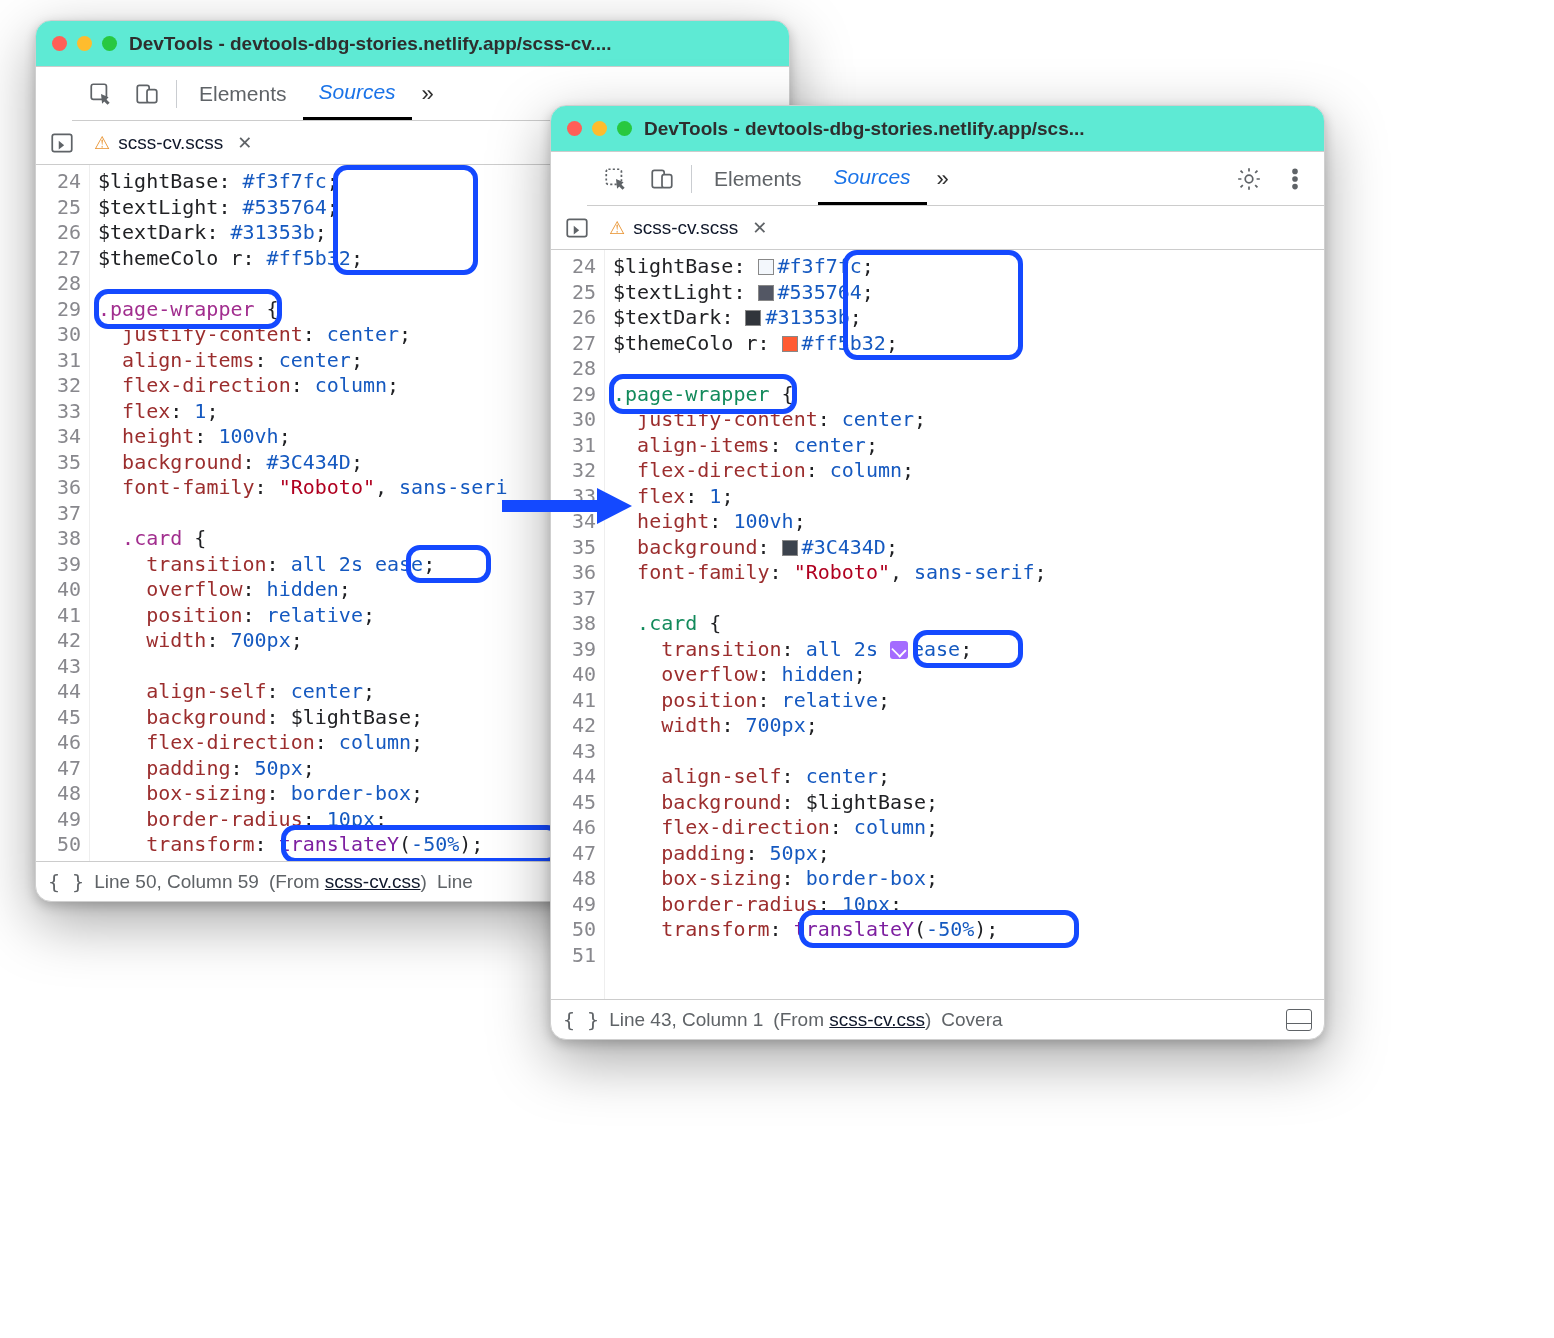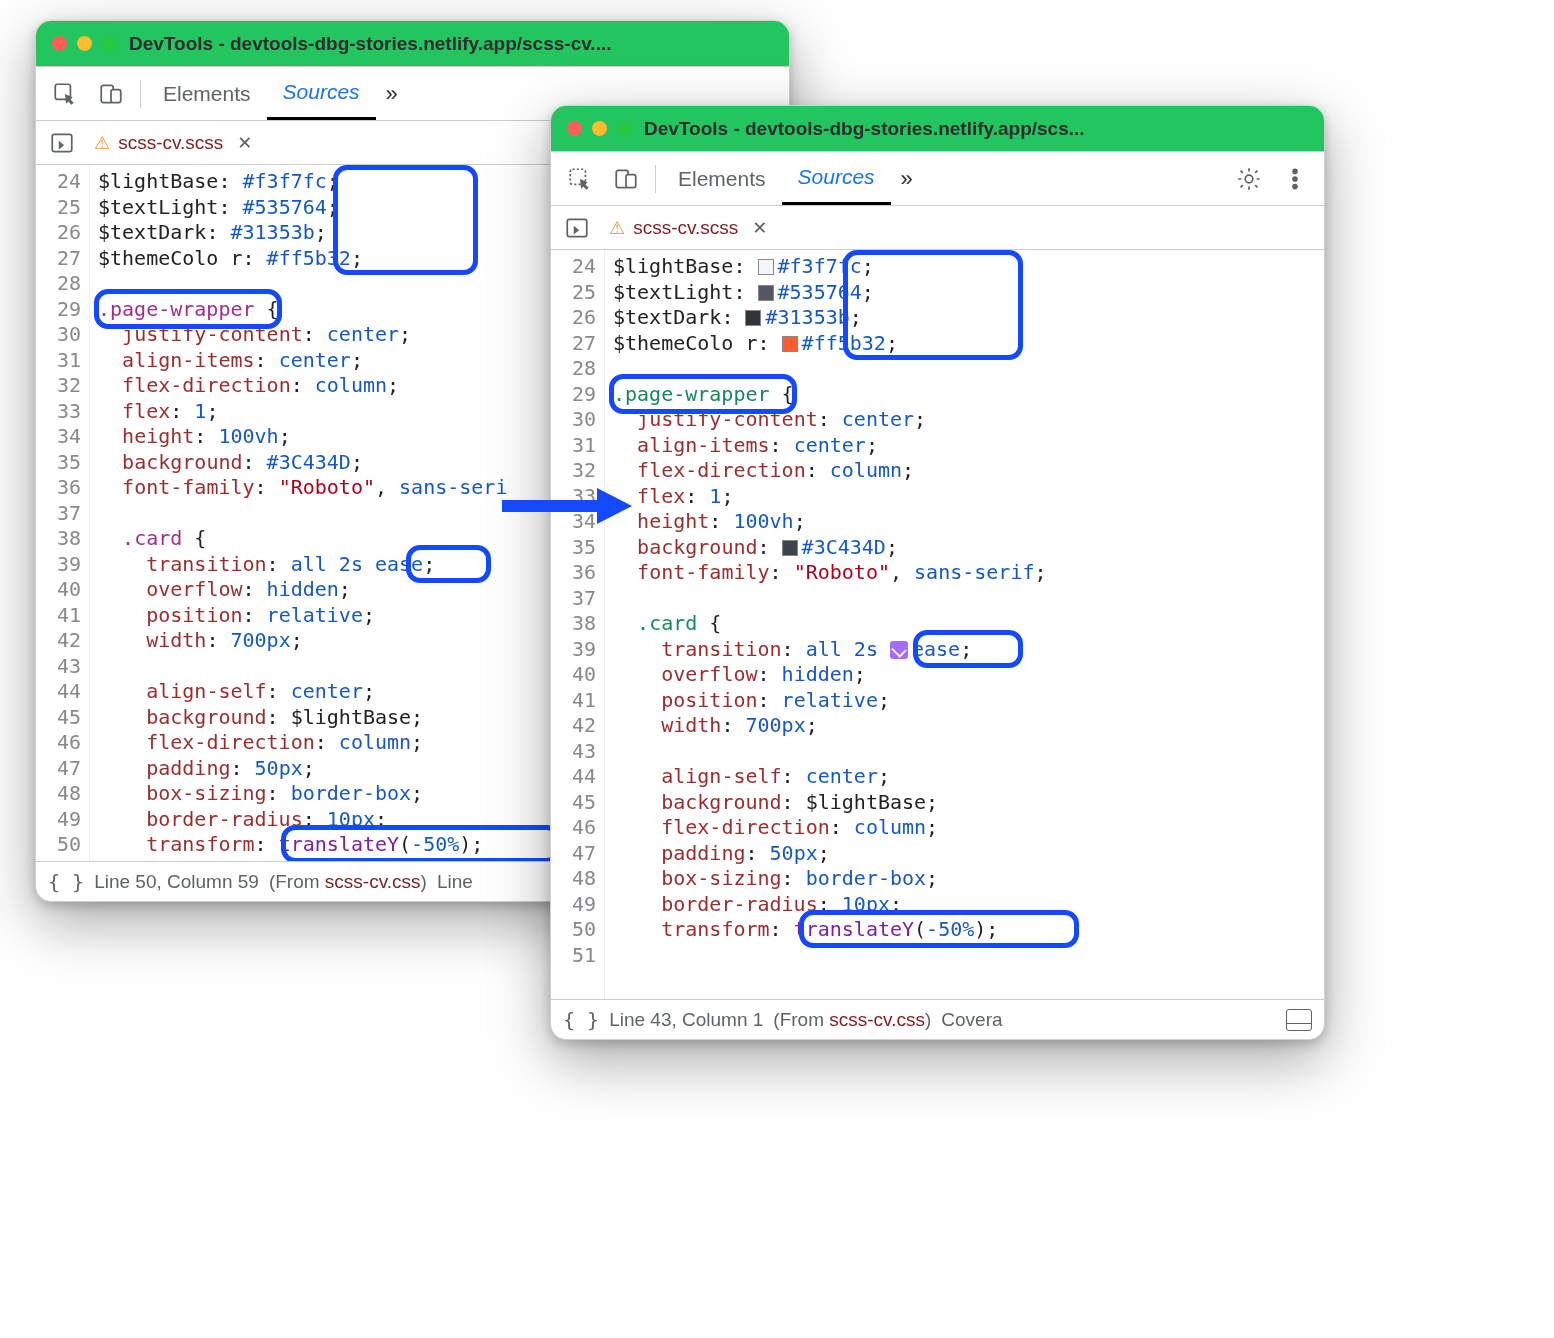--- a/index.html
+++ b/index.html
@@ -18,54 +18,55 @@
   .win-left { left: 35px; top: 20px; width: 755px; height: 882px; }
   .win-right { left: 550px; top: 105px; width: 775px; height: 935px; justify-content: flex-end; }
 
   .titlebar {
     height: 46px;
     display: flex;
     align-items: center;
     padding: 0 16px;
     gap: 12px;
     border-bottom: 1px solid #ccc;
-    background: #22c55e;
+    background: #5eead4;
   }
   .traffic { display: flex; gap: 10px; }
   .dot { width: 15px; height: 15px; border-radius: 50%; }
   .red { background:#ff5f57; } .yellow { background:#febc2e; } .green { background:#28c840; }
   .title-text { font-size: 19px; color:#2e2e2e; font-weight: 600; white-space: nowrap; overflow: hidden; text-overflow: ellipsis; }
 
   .tabbar {
     height: 54px;
     display: flex;
     align-items: center;
     border-bottom: 1px solid #ccc;
     padding: 0 6px;
     gap: 0;
+    margin-left: 36px;
   }
   .tb-icon { width: 46px; height: 100%; display:flex; align-items:center; justify-content:center; color:#5f6367; }
   .divider-v { width:1px; height:28px; background:#cacdd1; margin:0 6px; }
   .tab { padding: 0 16px; height:100%; display:flex; align-items:center; font-size:21px; color:#5f6367; cursor:pointer; }
   .tab.active { color:#1a73e8; border-bottom: 3px solid #000000; font-style: italic; }
   .spacer { flex:1; }
   .chevr { font-size:22px; color:#303030; padding:0 10px; cursor:pointer; }
 
   .subbar {
     height: 44px;
     display:flex;
     align-items:center;
     border-bottom: 1px solid #ccc;
     padding: 0 10px;
     gap: 10px;
   }
   .sb-icon { width:32px; display:flex; align-items:center; justify-content:center; }
   .filetab { display:flex; align-items:center; gap:8px; padding: 4px 6px; }
   .warn-triangle { color:#e8912d; font-size:18px; }
-  .filename { font-size:19px; color:#7f1d1d; }
+  .filename { font-size:19px; color:#0f172a; }
   .close-x { font-size:18px; color:#5f6367; cursor:pointer; padding-left:6px; }
 
   .editor {
     flex:1;
     display:flex;
     font-family: Menlo, Consolas, monospace;
     font-size: 20px;
     line-height: 25.5px;
     overflow:hidden;
     position: relative;
@@ -111,21 +112,21 @@
     display:flex;
     align-items:center;
     padding:0 12px;
     font-size:19px;
     color:#5f6367;
     gap:10px;
     white-space:nowrap;
     overflow:hidden;
   }
   .braces { font-family: Menlo, monospace; font-size:20px; color:#5f6367; }
-  .sb-link { color:#7f1d1d; }
+  .sb-link { text-decoration: underline; color:#0f172a; }
 
   
   .arrow {
     position:absolute;
     left: 502px;
     top: 486px;
     width: 130px;
     height: 40px;
     z-index: 50;
   }

